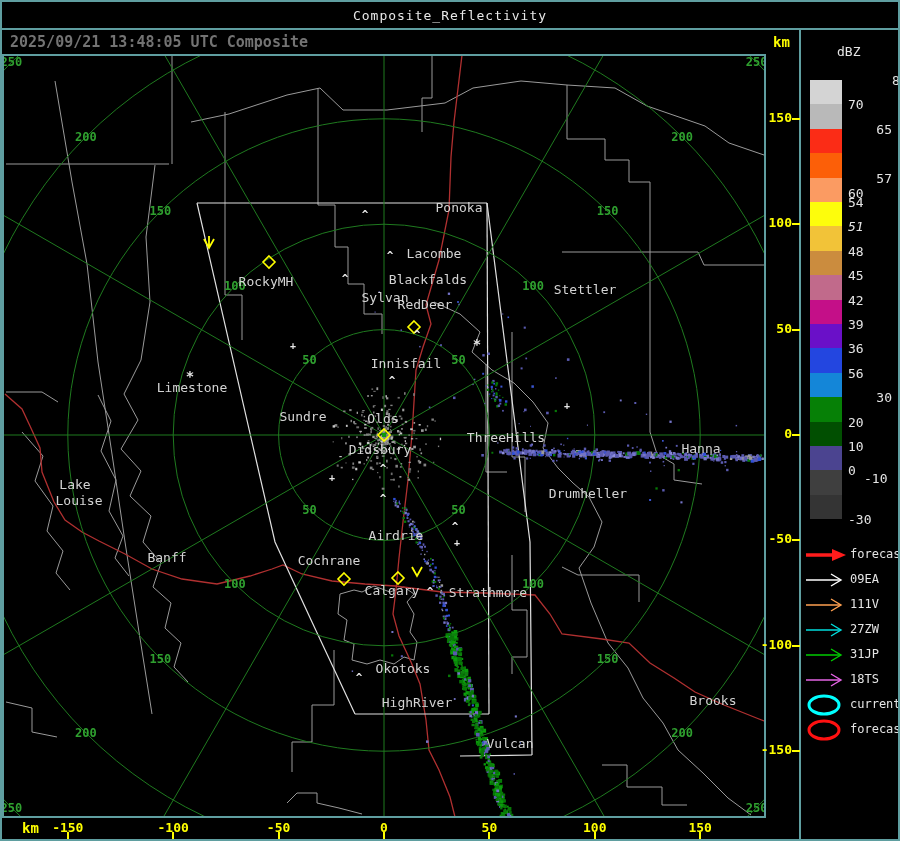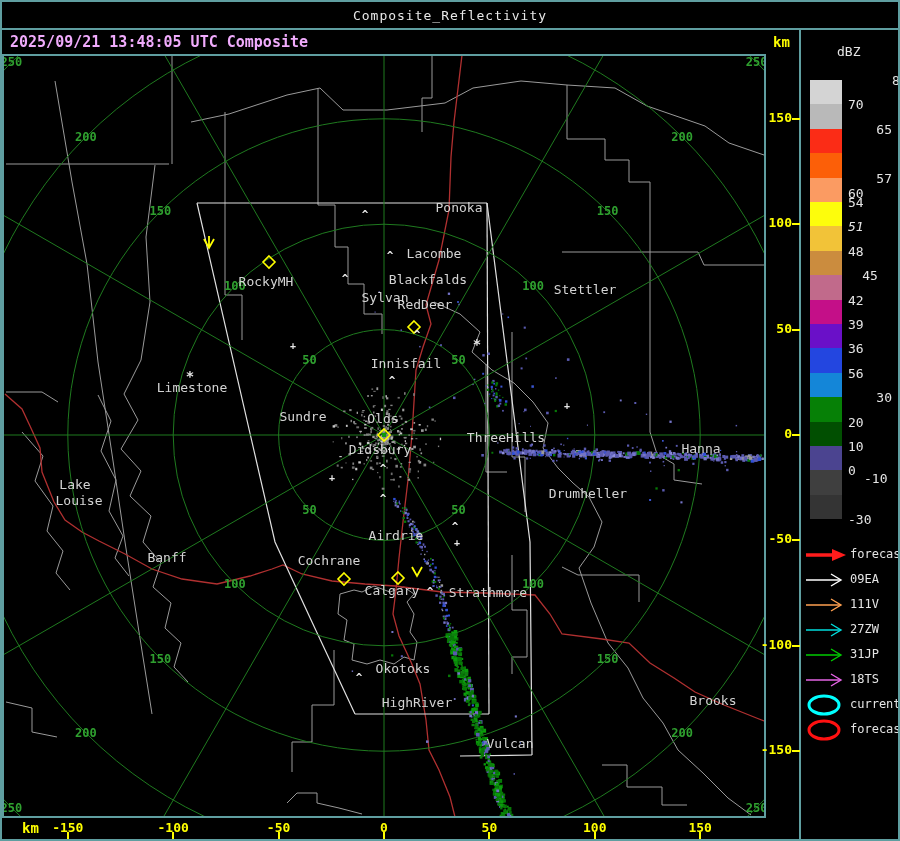--- a/index.html
+++ b/index.html
@@ -3,21 +3,21 @@
 <meta charset="utf-8">
 <style>
   html,body{margin:0;padding:0;background:#111;}
   #window{position:relative;width:900px;height:841px;background:#000;
     border:2px solid #5f9ea0;box-sizing:border-box;overflow:hidden;
     font-family:"DejaVu Sans Mono",monospace;}
   .abs{position:absolute;}
   #title-bar{left:0;top:0;width:100%;height:26px;}
   #window-title{width:100%;text-align:center;top:6px;color:#e8e8e8;font-size:13px;letter-spacing:1px;}
   #title-sep{left:0;top:26px;width:100%;height:2px;background:#5f9ea0;}
-  #timestamp{left:8px;top:31px;color:#f0abfc;font-size:15px;font-weight:bold;}
+  #timestamp{left:8px;top:31px;color:#737373;font-size:15px;font-weight:bold;}
   #km-top{left:771px;top:32px;color:#ffff00;font-size:14px;font-weight:bold;}
   #map-frame{left:0;top:52px;width:764px;height:764px;border:2px solid #5f9ea0;box-sizing:border-box;background:#000;}
   #map-svg{left:2px;top:54px;}
   #sidebar-sep{left:797px;top:26px;width:2px;height:813px;background:#5f9ea0;}
   .cb-block{position:absolute;left:808px;width:32px;}
   .cb-label{position:absolute;left:846px;width:44px;color:#e4e4e4;font-size:13px;}
   #dbz-title{left:835px;top:42px;color:#e4e4e4;font-size:13px;}
   .leg-label{position:absolute;left:848px;color:#e4e4e4;font-size:12px;}
   .leg-glyph{position:absolute;left:802px;}
   .ax-b-label{position:absolute;width:60px;text-align:center;top:818px;color:#ffff00;font-size:13px;font-weight:bold;}
@@ -1630,21 +1630,21 @@
       <div class="cb-block abs" style="top: 468.4px; height: 24.4px; background: rgb(63, 63, 63);"></div>
       <div class="cb-block abs" style="top: 492.8px; height: 24.4px; background: rgb(52, 52, 52);"></div>
       <div class="cb-label abs" style="top: 71px; margin-left: 44px;">80</div>
       <div class="cb-label abs" style="top: 95.4px;">70</div>
       <div class="cb-label abs" style="top: 119.8px; text-align: right;">65</div>
       <div class="cb-label abs" style="top: 144.2px; margin-top: 40px;">60</div>
       <div class="cb-label abs" style="top: 168.6px; text-align: right;">57</div>
       <div class="cb-label abs" style="top: 193px;">54</div>
       <div class="cb-label abs" style="top: 217.4px; font-style: italic;">51</div>
       <div class="cb-label abs" style="top: 241.8px;">48</div>
-      <div class="cb-label abs" style="top: 266.2px; text-align: center;">45</div>
+      <div class="cb-label abs" style="top: 266.2px;">45</div>
       <div class="cb-label abs" style="top: 290.6px;">42</div>
       <div class="cb-label abs" style="top: 315px;">39</div>
       <div class="cb-label abs" style="top: 339.4px;">36</div>
       <div class="cb-label abs" style="top: 363.8px;">56</div>
       <div class="cb-label abs" style="top: 388.2px; text-align: right;">30</div>
       <div class="cb-label abs" style="top: 412.6px;">20</div>
       <div class="cb-label abs" style="top: 437px;">10</div>
       <div class="cb-label abs" style="top: 461.4px;">0</div>
       <div class="cb-label abs" style="top: 469px; margin-left: 16px;">-10</div>
       <div class="cb-label abs" style="top: 510.2px;">-30</div>

